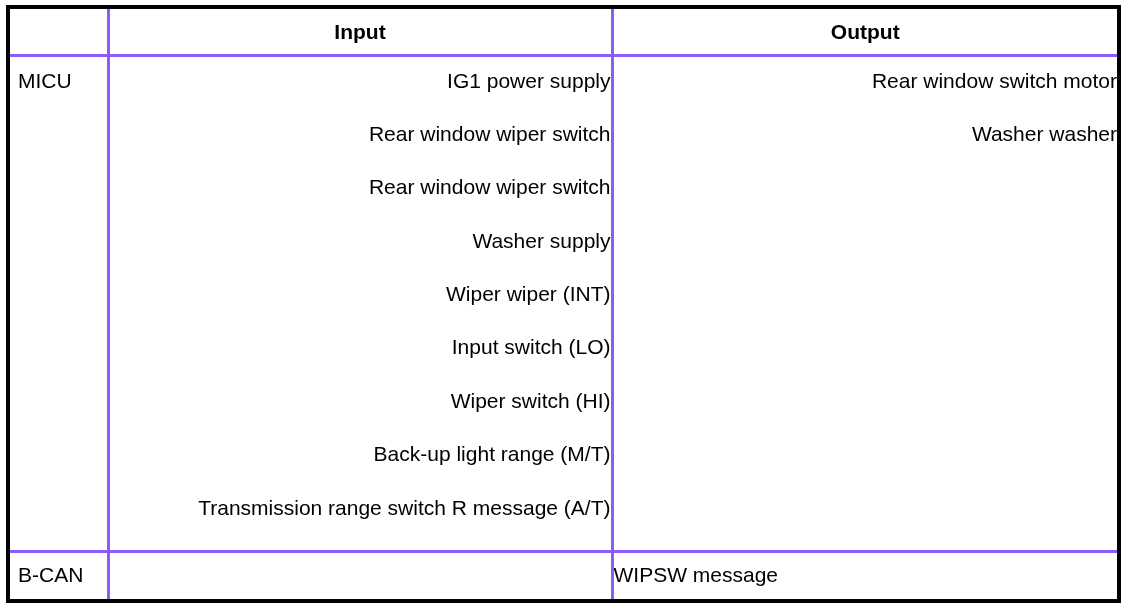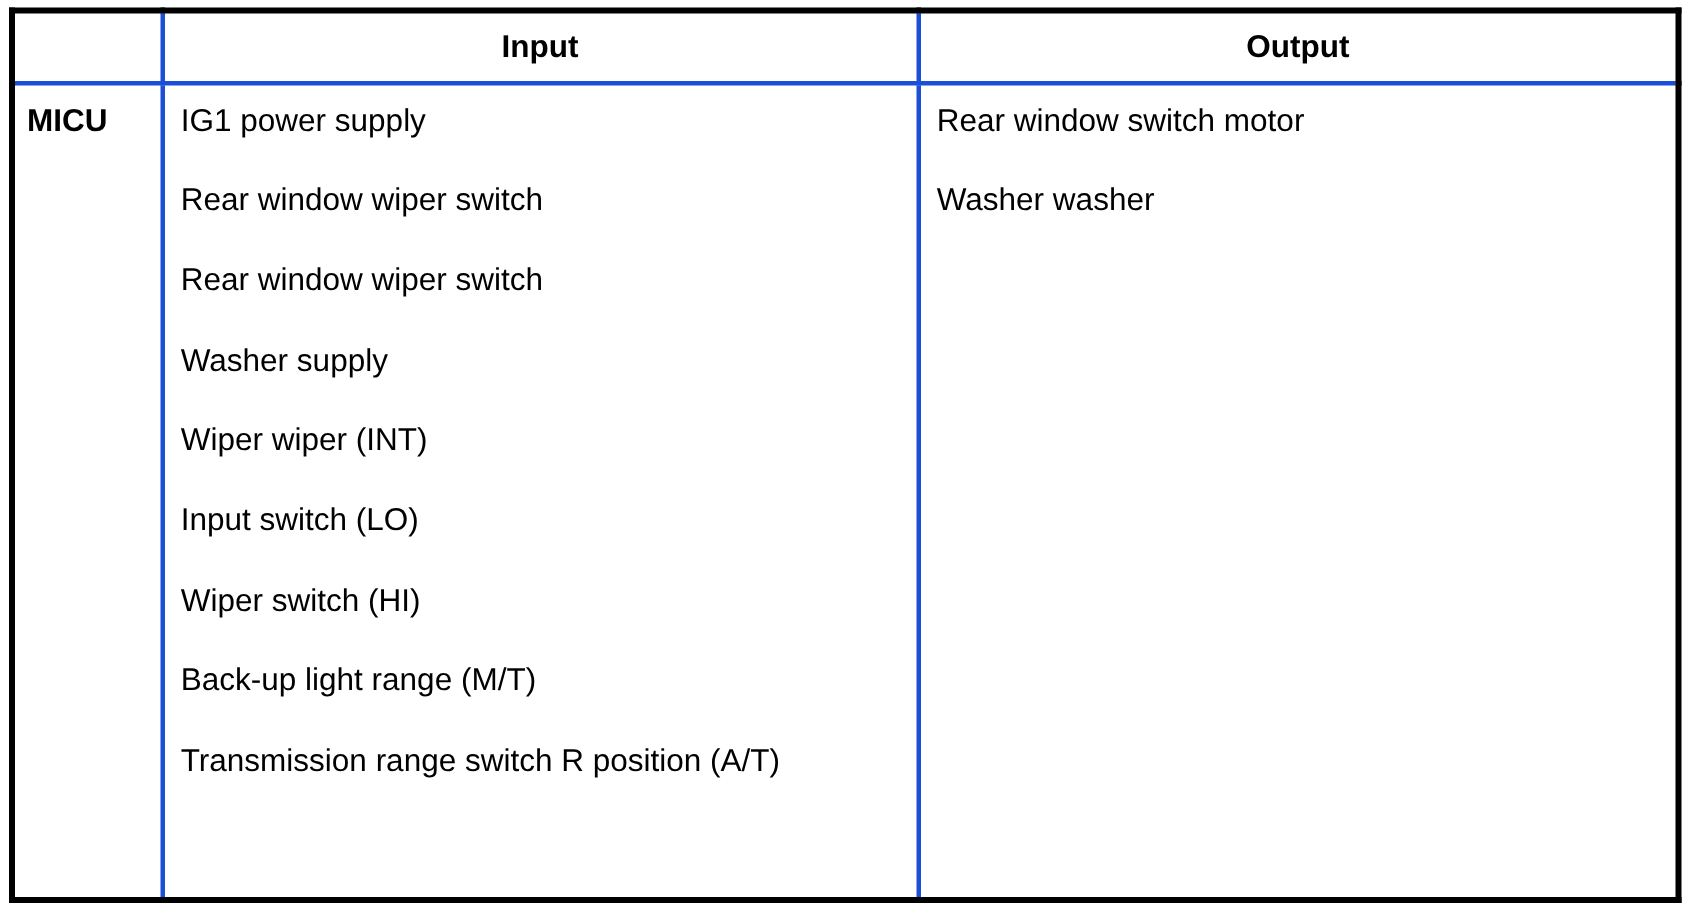--- a/index.html
+++ b/index.html
@@ -21,43 +21,43 @@
     width: 1115px;
     height: 597px;
     border-collapse: collapse;
     table-layout: fixed;
     border: 4px solid #000000;
     font-size: 21px;
     line-height: 21px;
   }
   table.io-table th,
   table.io-table td {
-    border: 3px solid #1d4ed8;
+    border: 3px solid #8b5cf6;
     margin: 0;
     overflow: hidden;
     white-space: nowrap;
   }
   col.c-label  { width: 100px; }
   col.c-input  { width: 504px; }
   col.c-output { width: auto;  }
 
   tr.header-row { height: 48px; }
   tr.header-row th {
     font-weight: bold;
     text-align: center;
     vertical-align: middle;
     padding: 0;
   }
   tr.main-row td {
     vertical-align: top;
     padding: 13px 0 0 0;
   }
-  tr.main-row .cell-pad { padding-left: 11px; }
+  tr.main-row .cell-pad { padding-left: 11px; text-align: right; }
   tr.main-row td.label-cell { padding-left: 0; }
-  .label-pad { padding-left: 8px; font-weight: bold; }
+  .label-pad { padding-left: 8px; }
 
   .item {
     height: 53.4px;
   }
 
   tr.bcan-row { height: 49px; }
   tr.bcan-row td {
     vertical-align: top;
     padding: 11px 0 0 0;
   }
@@ -84,22 +84,31 @@
       </td>
       <td>
         <div class="cell-pad item">IG1 power supply</div>
         <div class="cell-pad item">Rear window wiper switch</div>
         <div class="cell-pad item">Rear window wiper switch</div>
         <div class="cell-pad item">Washer supply</div>
         <div class="cell-pad item">Wiper wiper (INT)</div>
         <div class="cell-pad item">Input switch (LO)</div>
         <div class="cell-pad item">Wiper switch (HI)</div>
         <div class="cell-pad item">Back-up light range (M/T)</div>
-        <div class="cell-pad item">Transmission range switch R position (A/T)</div>
+        <div class="cell-pad item">Transmission range switch R message (A/T)</div>
       </td>
       <td>
         <div class="cell-pad item">Rear window switch motor</div>
         <div class="cell-pad item">Washer washer</div>
       </td>
     </tr>
 
+    <tr class="bcan-row">
+      <td class="label-cell">
+        <div class="label-pad">B-CAN</div>
+      </td>
+      <td></td>
+      <td>
+        <div class="cell-pad">WIPSW message</div>
+      </td>
+    </tr>
   </tbody>
 </table>
 
 </body></html>

